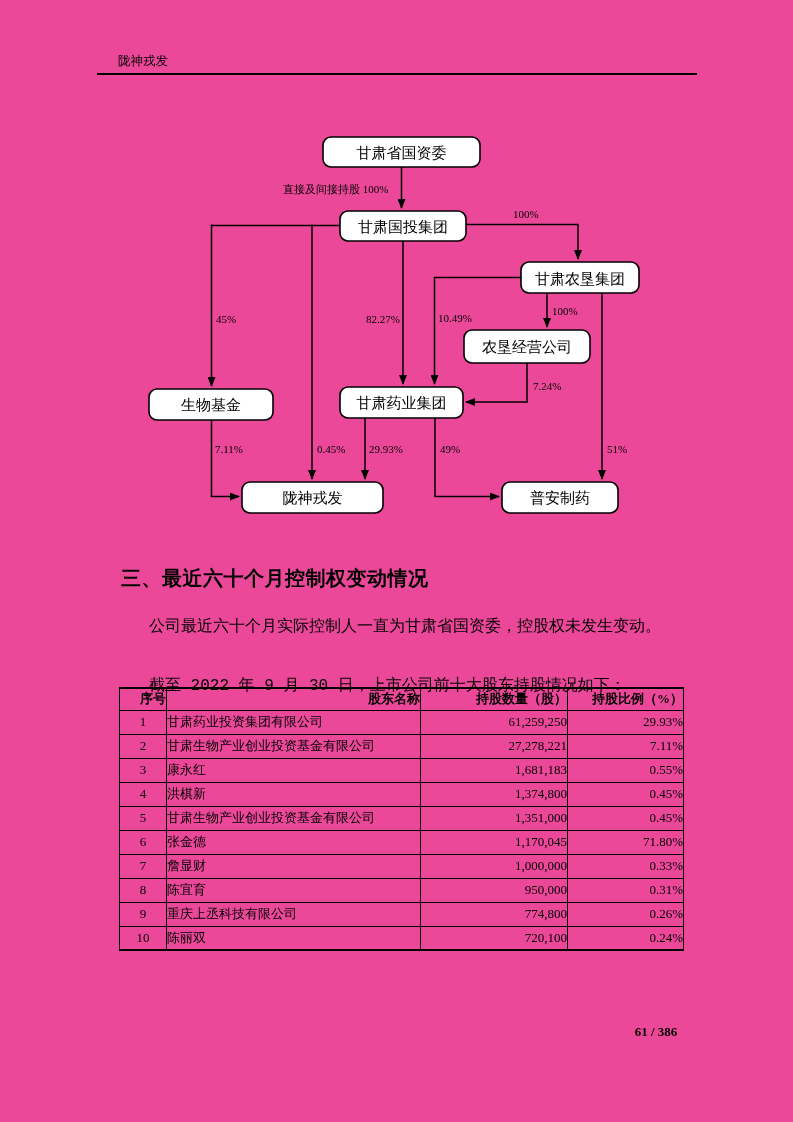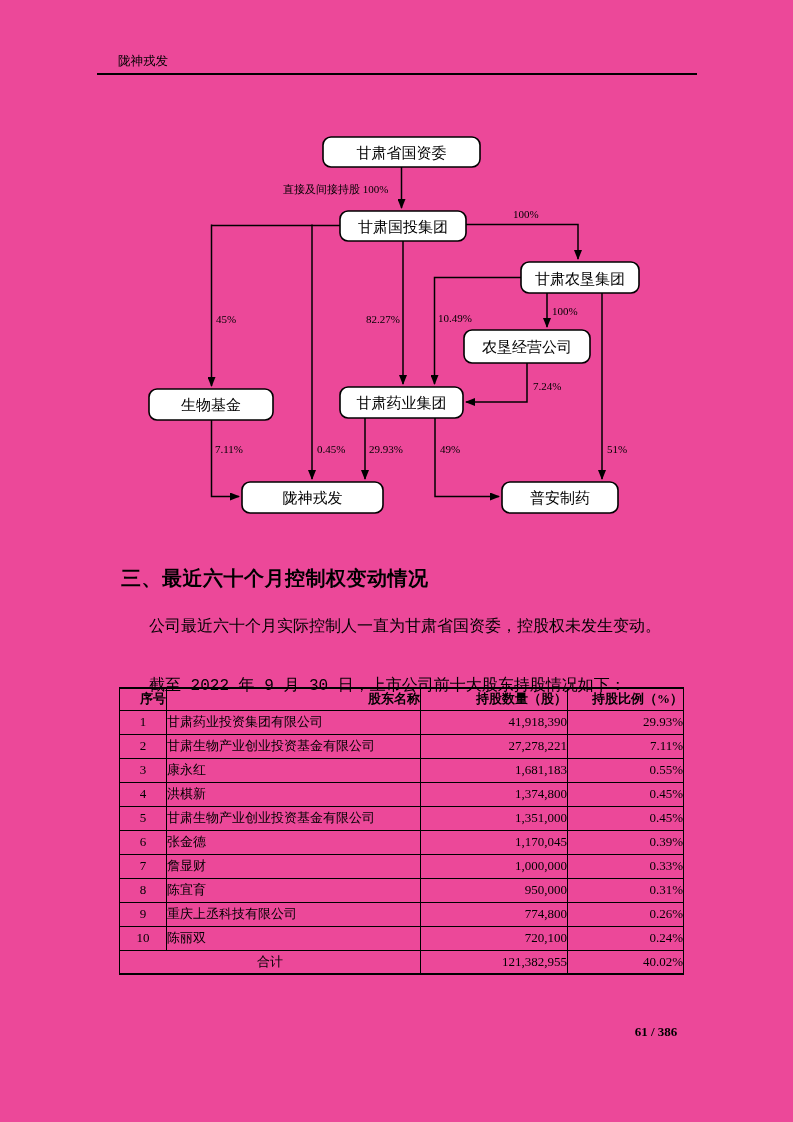--- a/index.html
+++ b/index.html
@@ -176,21 +176,21 @@
         <th>序号</th>
         <th>股东名称</th>
         <th>持股数量（股）</th>
         <th>持股比例（%）</th>
       </tr>
     </thead>
     <tbody>
       <tr>
         <td class="idx">1</td>
         <td class="name">甘肃药业投资集团有限公司</td>
-        <td class="num">41,918,390</td>
+        <td class="num">61,259,250</td>
         <td class="pct">29.93%</td>
       </tr>
       <tr>
         <td class="idx">2</td>
         <td class="name">甘肃生物产业创业投资基金有限公司</td>
         <td class="num">27,278,221</td>
         <td class="pct">7.11%</td>
       </tr>
       <tr>
         <td class="idx">3</td>
@@ -207,21 +207,21 @@
       <tr>
         <td class="idx">5</td>
         <td class="name">甘肃生物产业创业投资基金有限公司</td>
         <td class="num">1,351,000</td>
         <td class="pct">0.45%</td>
       </tr>
       <tr>
         <td class="idx">6</td>
         <td class="name">张金德</td>
         <td class="num">1,170,045</td>
-        <td class="pct">0.39%</td>
+        <td class="pct">71.80%</td>
       </tr>
       <tr>
         <td class="idx">7</td>
         <td class="name">詹显财</td>
         <td class="num">1,000,000</td>
         <td class="pct">0.33%</td>
       </tr>
       <tr>
         <td class="idx">8</td>
         <td class="name">陈宜育</td>
@@ -233,23 +233,18 @@
         <td class="name">重庆上丞科技有限公司</td>
         <td class="num">774,800</td>
         <td class="pct">0.26%</td>
       </tr>
       <tr>
         <td class="idx">10</td>
         <td class="name">陈丽双</td>
         <td class="num">720,100</td>
         <td class="pct">0.24%</td>
       </tr>
-      <tr>
-        <td class="total-label" colspan="2">合计</td>
-        <td class="num">121,382,955</td>
-        <td class="pct">40.02%</td>
-      </tr>
     </tbody>
   </table>
 
   <div class="page-num">61 / 386</div>
 
 </div>
 
 </body></html>

